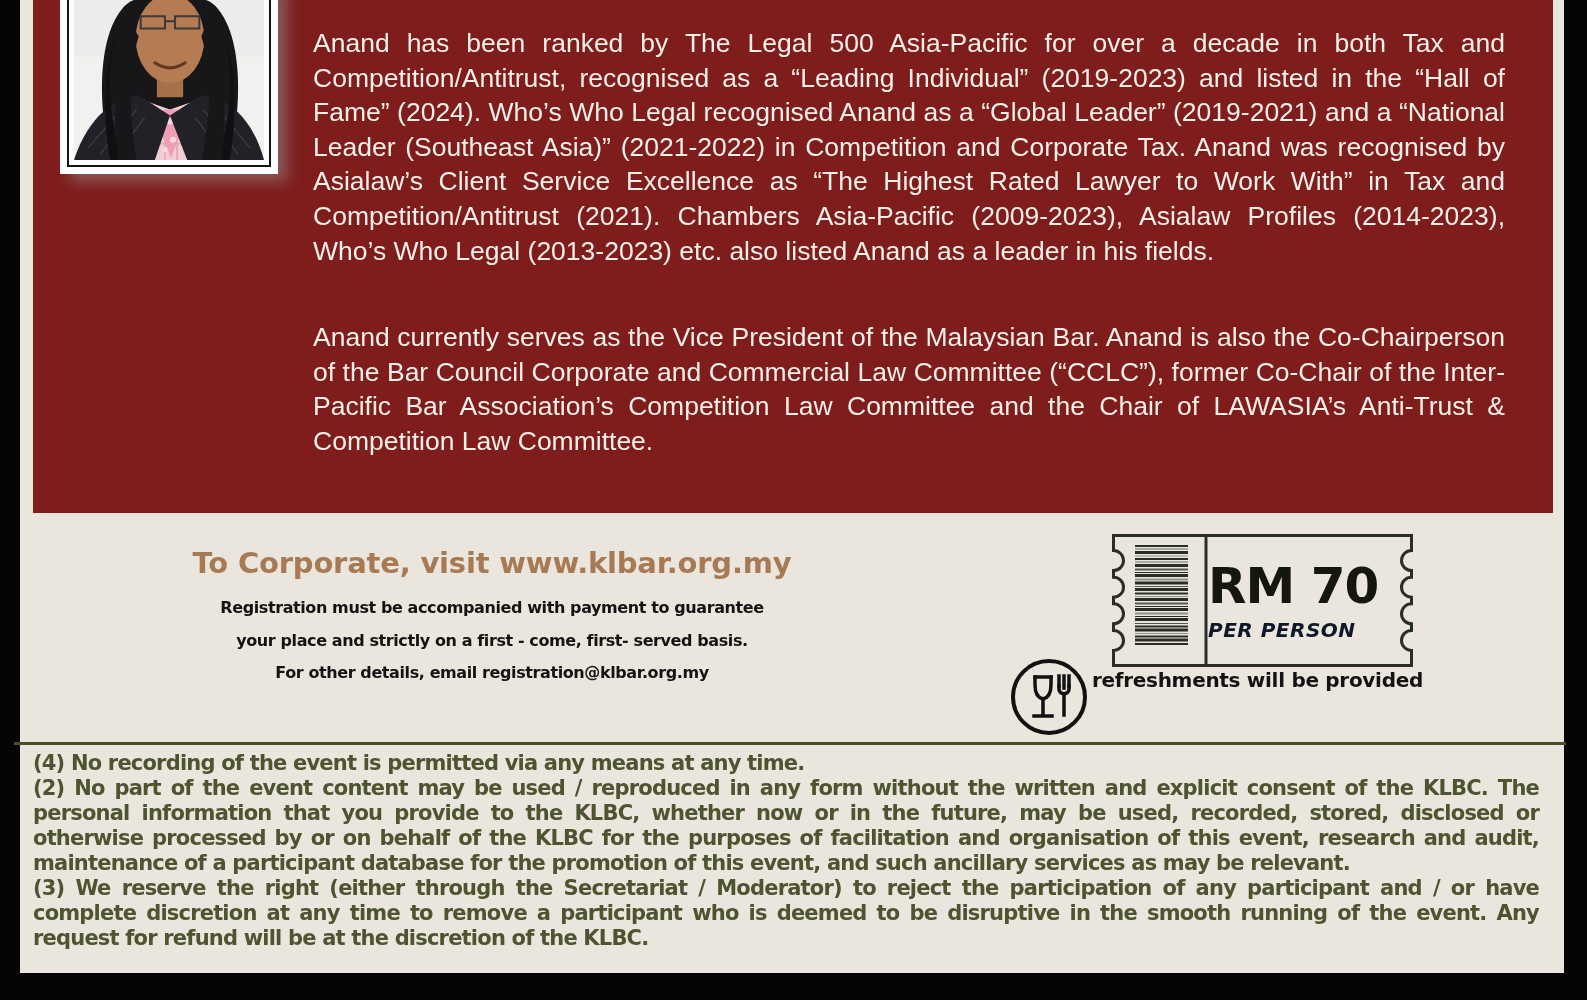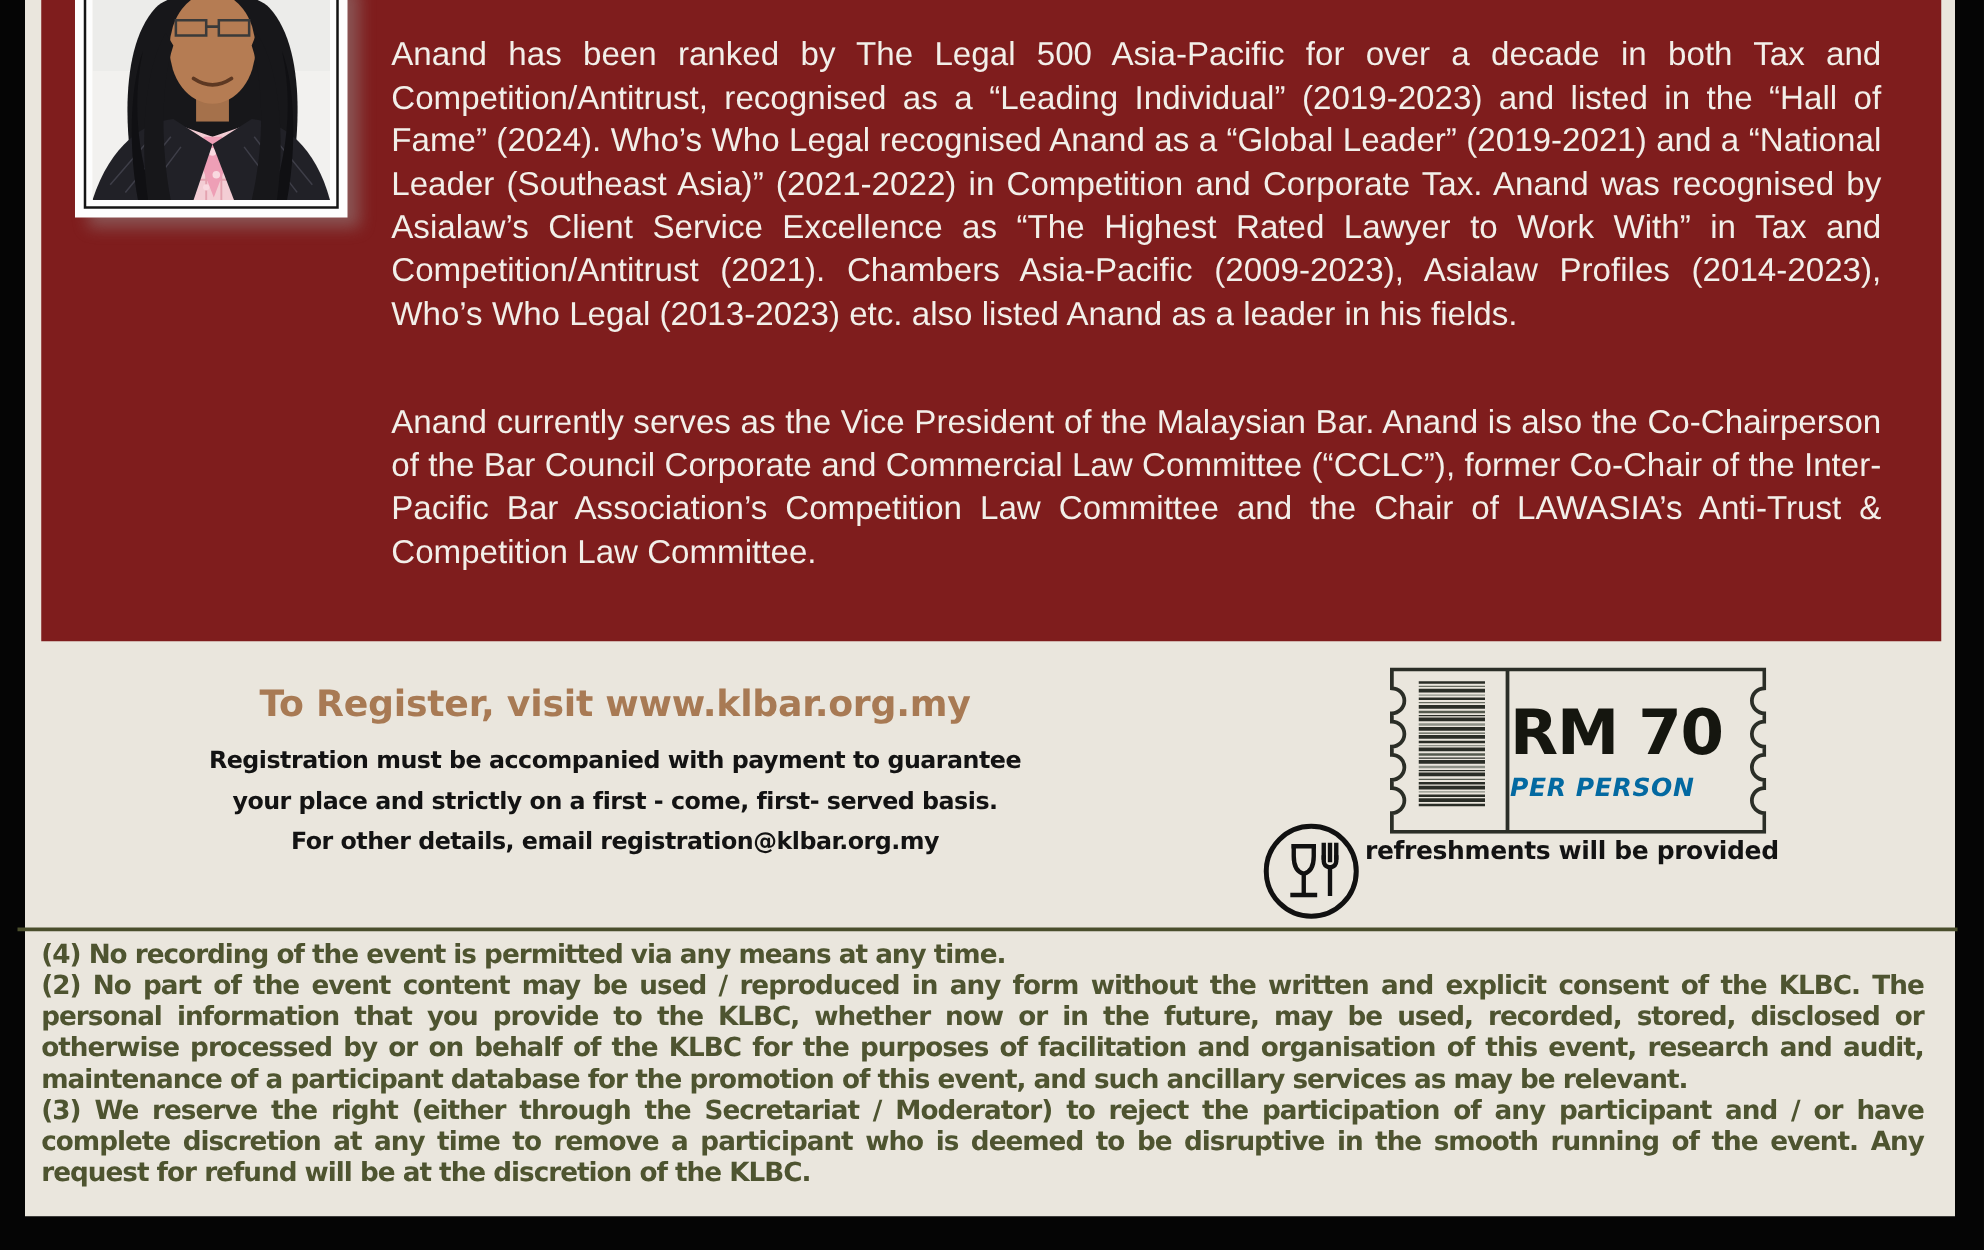--- a/index.html
+++ b/index.html
@@ -30,37 +30,37 @@
   .bio-text p{margin:0;}
   .bio-text p + p{margin-top:52px;}
 
   
   .register{position:absolute;left:92px;top:546px;width:760px;text-align:center;}
   .register-heading{
     color:#a87a54;font-weight:bold;font-size:29px;letter-spacing:-0.2px;
     white-space:nowrap;margin-bottom:12px;
   }
   .register-line{
-    color:#131313;font-weight:bold;font-size:19px;line-height:32.5px;
+    color:#131313;font-weight:bold;font-size:16px;line-height:32.5px;
     letter-spacing:-0.4px;white-space:nowrap;
   }
 
   
   .ticket{position:absolute;left:1092px;top:534px;width:301px;height:133px;}
   .ticket svg{position:absolute;left:0;top:0;}
   .ticket-text{
     position:absolute;left:96px;top:0;width:205px;height:133px;
     display:flex;flex-direction:column;justify-content:center;
   }
   .ticket-price{
     color:#15160f;font-weight:bold;font-size:50px;line-height:52px;
     letter-spacing:-1px;white-space:nowrap;
   }
   .ticket-unit{
-    color:#0369a1;font-weight:bold;font-style:italic;font-size:20px;
+    color:#0f172a;font-weight:bold;font-style:italic;font-size:20px;
     letter-spacing:0.5px;margin-top:6px;white-space:nowrap;
   }
 
   
   .refreshment-icon{position:absolute;left:988px;top:656px;width:82px;height:82px;}
   .refreshment-note{
     position:absolute;left:1072px;top:668px;color:#131313;font-weight:bold;
     font-size:20px;letter-spacing:-0.3px;white-space:nowrap;
   }
 
@@ -118,21 +118,21 @@
         </div>
       </div>
 
       <div class="bio-text">
         <p>Anand has been ranked by The Legal 500 Asia-Pacific for over a decade in both Tax and Competition/Antitrust, recognised as a “Leading Individual” (2019-2023) and listed in the “Hall of Fame” (2024). Who’s Who Legal recognised Anand as a “Global Leader” (2019-2021) and a “National Leader (Southeast Asia)” (2021-2022) in Competition and Corporate Tax. Anand was recognised by Asialaw’s Client Service Excellence as “The Highest Rated Lawyer to Work With” in Tax and Competition/Antitrust (2021). Chambers Asia-Pacific (2009-2023), Asialaw Profiles (2014-2023), Who’s Who Legal (2013-2023) etc. also listed Anand as a leader in his fields.</p>
         <p>Anand currently serves as the Vice President of the Malaysian Bar. Anand is also the Co-Chairperson of the Bar Council Corporate and Commercial Law Committee (“CCLC”), former Co-Chair of the Inter-Pacific Bar Association’s Competition Law Committee and the Chair of LAWASIA’s Anti-Trust &amp; Competition Law Committee.</p>
       </div>
     </div>
 
     <div class="register">
-      <div class="register-heading">To Register, visit www.klbar.org.my</div>
+      <div class="register-heading">To Corporate, visit www.klbar.org.my</div>
       <div class="register-line">Registration must be accompanied with payment to guarantee</div>
       <div class="register-line">your place and strictly on a first - come, first- served basis.</div>
       <div class="register-line">For other details, email registration@klbar.org.my</div>
     </div>
 
     <div class="ticket">
       <svg width="301" height="133" viewBox="0 0 301 133">
         <path d="M1.5,1.5 H299.5 V16.6 A10,10 0 0 0 299.5,36.6 V43.2 A10,10 0 0 0 299.5,63.2 V69.8 A10,10 0 0 0 299.5,89.8 V96.4 A10,10 0 0 0 299.5,116.4 V131.5 H1.5 V116.4 A10,10 0 0 0 1.5,96.4 V89.8 A10,10 0 0 0 1.5,69.8 V63.2 A10,10 0 0 0 1.5,43.2 V36.6 A10,10 0 0 0 1.5,16.6 Z" fill="none" stroke="#2b2e27" stroke-width="3"></path>
         <line x1="94" y1="2" x2="94" y2="131" stroke="#2b2e27" stroke-width="3"></line>
         <g stroke="#2a2d26">

